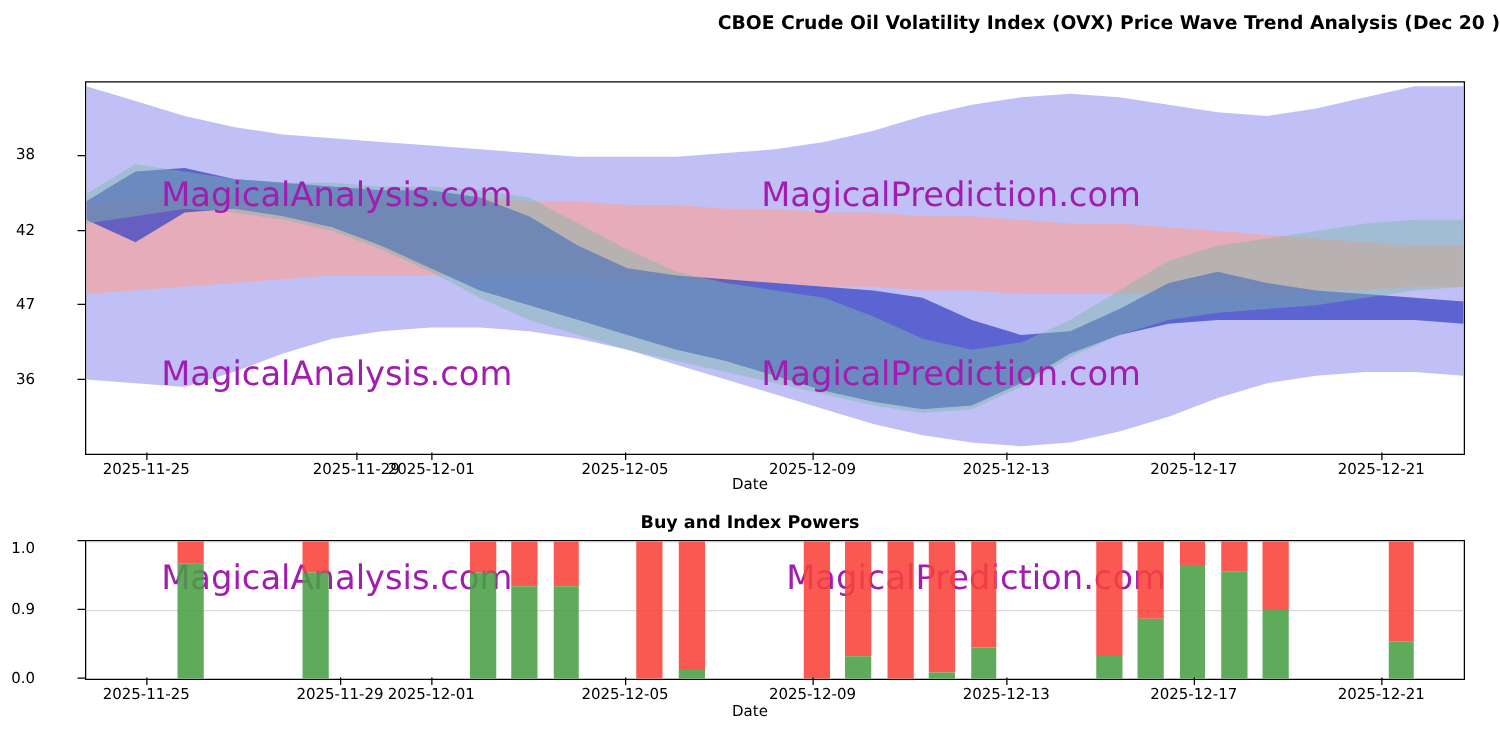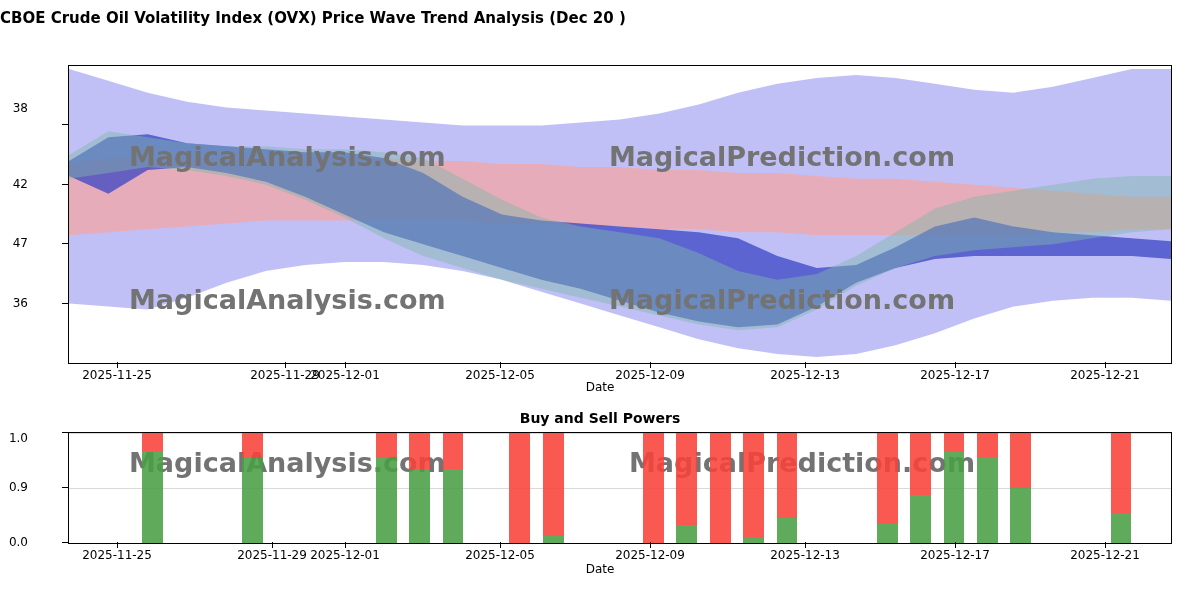--- a/index.html
+++ b/index.html
@@ -1,25 +1,25 @@
 <!DOCTYPE html>
 <html><head>
 <meta charset="utf-8">
 <style>
   html,body{margin:0;padding:0;}
   body{width:1200px;height:600px;background:#ffffff;font-family:"DejaVu Sans",sans-serif;overflow:hidden;}
   .page{position:relative;width:1200px;height:600px;}
 
-  .title-block{position:absolute;left:0;top:8px;width:1200px;text-align:left;}
+  .title-block{position:absolute;left:0;top:8px;width:1200px;text-align:right;}
   .title-line{font-size:15px;font-weight:bold;color:#000;line-height:21px;}
 
   
   .chart1{position:absolute;left:0;top:50px;width:1200px;height:340px;}
   .plot1{position:absolute;left:68px;top:15px;width:1102px;height:297px;border:1px solid #000;background:#fff;overflow:hidden;}
-  .wm{position:absolute;font-size:27px;color:#737373;font-weight:bold;white-space:nowrap;pointer-events:none;}
+  .wm{position:absolute;font-size:27px;color:#a21caf;font-weight:normal;white-space:nowrap;pointer-events:none;}
   .xlab1{position:absolute;left:0;top:330px;width:1200px;text-align:center;font-size:12px;color:#000;}
 
   .ytick{position:absolute;right:1172px;font-size:12px;color:#000;text-align:right;white-space:nowrap;transform:translateY(-50%);}
   .xtick{position:absolute;font-size:12px;color:#000;white-space:nowrap;transform:translateX(-50%);}
   .tickmark{position:absolute;background:#000;}
 
   
   .chart2{position:absolute;left:0;top:410px;width:1200px;height:190px;}
   .t2{position:absolute;left:0;top:0;width:1200px;text-align:center;font-size:14px;font-weight:bold;color:#000;}
   .plot2{position:absolute;left:68px;top:22px;width:1102px;height:110px;border:1px solid #000;background:#fff;overflow:hidden;}
@@ -55,21 +55,21 @@
           <path d="M 0 89.10000000000002 L 39.357142857142854 65.34000000000009 L 78.71428571428571 71.27999999999997 L 118.07142857142857 77.22000000000003 L 157.42857142857142 80.19000000000008 L 196.78571428571428 80.19000000000008 L 236.14285714285714 83.15999999999991 L 275.5 83.15999999999991 L 314.85714285714283 86.12999999999994 L 354.2142857142857 92.07000000000005 L 393.57142857142856 112.8599999999999 L 432.92857142857144 133.64999999999998 L 472.2857142857143 151.47000000000003 L 511.64285714285717 160.37999999999997 L 551 166.32000000000005 L 590.3571428571429 172.25999999999993 L 629.7142857142857 187.1099999999999 L 669.0714285714286 204.92999999999995 L 708.4285714285714 213.8400000000001 L 747.7857142857143 207.9 L 787.1428571428571 190.07999999999996 L 826.5 166.32000000000005 L 865.8571428571429 142.55999999999992 L 905.2142857142857 130.67999999999995 L 944.5714285714286 124.74000000000007 L 983.9285714285714 118.80000000000001 L 1023.2857142857143 112.8599999999999 L 1062.642857142857 109.8900000000001 L 1102 109.8900000000001 L 1102 163.35 L 1062.642857142857 166.32000000000005 L 1023.2857142857143 172.25999999999993 L 983.9285714285714 178.2 L 944.5714285714286 181.17000000000004 L 905.2142857142857 184.1400000000001 L 865.8571428571429 190.07999999999996 L 826.5 201.95999999999992 L 787.1428571428571 219.77999999999997 L 747.7857142857143 243.53999999999996 L 708.4285714285714 261.36 L 669.0714285714286 264.3299999999999 L 629.7142857142857 258.39 L 590.3571428571429 249.47999999999996 L 551 240.57000000000005 L 511.64285714285717 231.6599999999999 L 472.2857142857143 222.75 L 432.92857142857144 213.8400000000001 L 393.57142857142856 201.95999999999992 L 354.2142857142857 190.07999999999996 L 314.85714285714283 172.25999999999993 L 275.5 151.47000000000003 L 236.14285714285714 133.64999999999998 L 196.78571428571428 118.80000000000001 L 157.42857142857142 109.8900000000001 L 118.07142857142857 103.94999999999999 L 78.71428571428571 100.97999999999996 L 39.357142857142854 106.92000000000002 L 0 112.8599999999999 Z" fill="#7fb7a8" fill-opacity="0.45" stroke="none"></path>
         </svg>
     </div>
     <div id="ticks1">
         <div class="ytick" style="top: 252.6px;">36</div>
         <div class="tickmark" style="left: 62px; top: 252.6px; width: 6px; height: 1px;"></div>
         <div class="ytick" style="top: 193.2px;">47</div>
         <div class="tickmark" style="left: 62px; top: 193.2px; width: 6px; height: 1px;"></div>
         <div class="ytick" style="top: 133.8px;">42</div>
         <div class="tickmark" style="left: 62px; top: 133.8px; width: 6px; height: 1px;"></div>
-        <div class="ytick" style="top: 58px;">38</div>
+        <div class="ytick" style="top: 73px;">38</div>
         <div class="tickmark" style="left: 62px; top: 74.4px; width: 6px; height: 1px;"></div>
         <div class="xtick" style="left: 117px; top: 318px;">2025-11-25</div>
         <div class="tickmark" style="left: 117px; top: 312px; width: 1px; height: 6px;"></div>
         <div class="xtick" style="left: 285px; top: 318px;">2025-11-29</div>
         <div class="tickmark" style="left: 285px; top: 312px; width: 1px; height: 6px;"></div>
         <div class="xtick" style="left: 345px; top: 318px;">2025-12-01</div>
         <div class="tickmark" style="left: 345px; top: 312px; width: 1px; height: 6px;"></div>
         <div class="xtick" style="left: 500px; top: 318px;">2025-12-05</div>
         <div class="tickmark" style="left: 500px; top: 312px; width: 1px; height: 6px;"></div>
         <div class="xtick" style="left: 650px; top: 318px;">2025-12-09</div>
@@ -77,21 +77,21 @@
         <div class="xtick" style="left: 805px; top: 318px;">2025-12-13</div>
         <div class="tickmark" style="left: 805px; top: 312px; width: 1px; height: 6px;"></div>
         <div class="xtick" style="left: 955px; top: 318px;">2025-12-17</div>
         <div class="tickmark" style="left: 955px; top: 312px; width: 1px; height: 6px;"></div>
         <div class="xtick" style="left: 1105px; top: 318px;">2025-12-21</div>
         <div class="tickmark" style="left: 1105px; top: 312px; width: 1px; height: 6px;"></div>
       </div>
   </div>
 
   <div class="chart2">
-    <div class="t2">Buy and Sell Powers</div>
+    <div class="t2">Buy and Index Powers</div>
 
     <div class="xlab2">Date</div>
     <div class="plot2" id="plot2">
       <div class="wm" style="left:60px;top:14px;">MagicalAnalysis.com</div>
       <div class="wm" style="left:560px;top:14px;">MagicalPrediction.com</div>
     <div class="gridline" style="top: 110px;"></div>
         <div class="gridline" style="top: 55px;"></div>
         <div class="gridline" style="top: 0px;"></div>
         <div class="bar" style="left: 73.1327px; width: 20.7042px; height: 110px;">
           <div class="sell" style="top: 0px; height: 17.6px;"></div>

